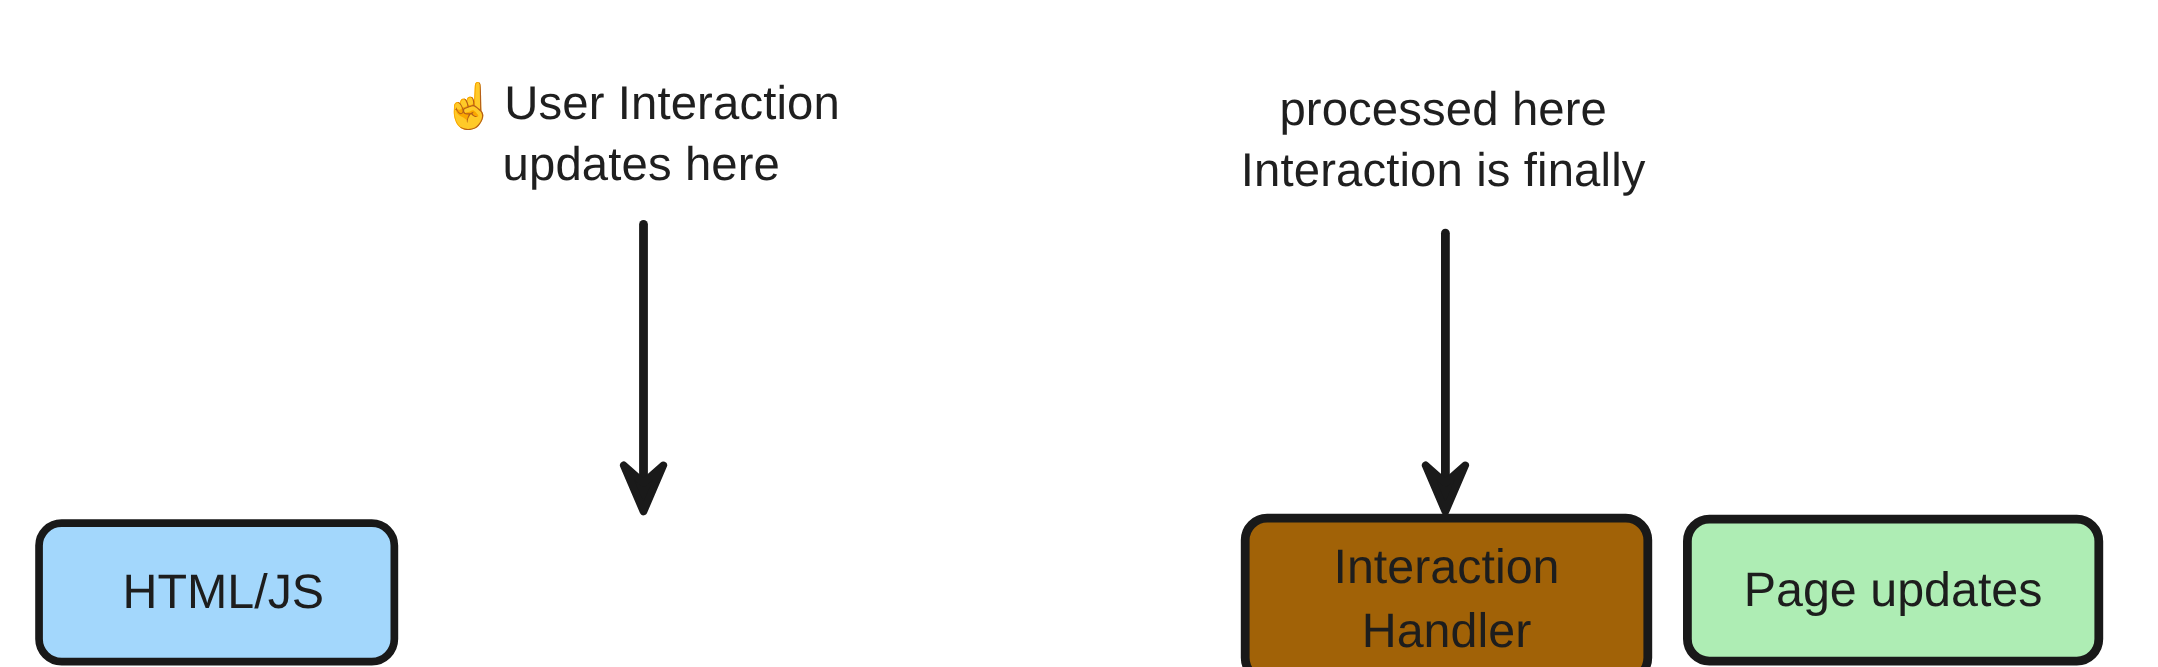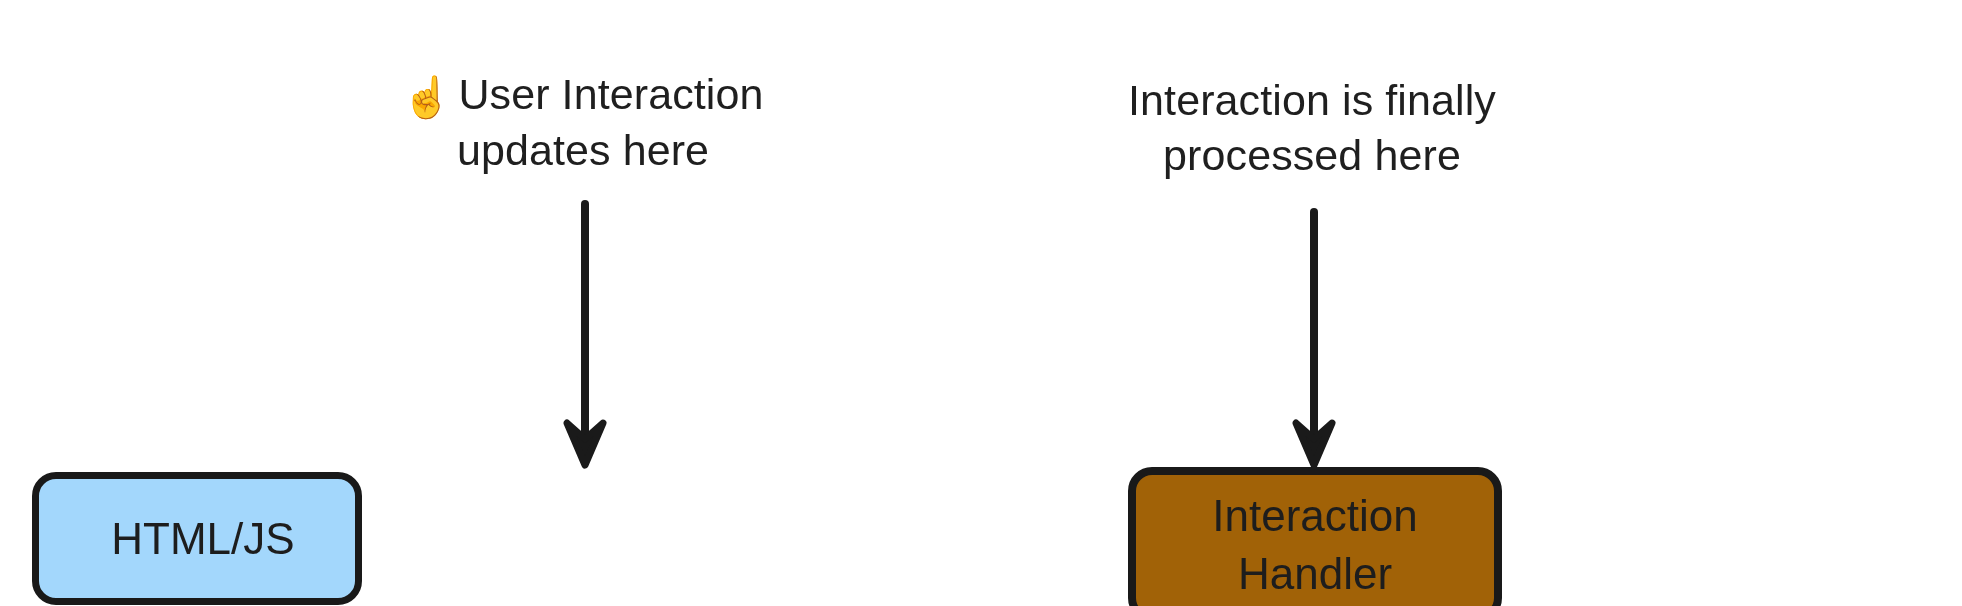--- a/index.html
+++ b/index.html
@@ -99,22 +99,22 @@
     <span class="ann-line"><span class="emoji">☝️</span><span>User Interaction</span></span>
     <span class="ann-line">updates here</span>
   </div>
 
   <svg class="arrow" id="arrow-left" style="left:545px; top:160px; width:80px; height:270px;" viewBox="0 0 80 270" xmlns="http://www.w3.org/2000/svg">
     <line x1="40" y1="5" x2="40" y2="236" stroke="#1a1a1a" stroke-width="8" stroke-linecap="round"></line>
     <path d="M 22 224 L 40 266 L 58 224 L 40 240 Z" fill="#1a1a1a" stroke="#1a1a1a" stroke-width="7" stroke-linejoin="round"></path>
   </svg>
 
   <div class="annotation" id="ann-interaction-processed" style="left:1062px; top:34px; width:500px;">
+    <span class="ann-line">processed here</span>
     <span class="ann-line">Interaction is finally</span>
-    <span class="ann-line">processed here</span>
   </div>
 
   <svg class="arrow" id="arrow-right" style="left:1274px; top:168px; width:80px; height:262px;" viewBox="0 0 80 262" xmlns="http://www.w3.org/2000/svg">
     <line x1="40" y1="5" x2="40" y2="228" stroke="#1a1a1a" stroke-width="8" stroke-linecap="round"></line>
     <path d="M 22 216 L 40 258 L 58 216 L 40 232 Z" fill="#1a1a1a" stroke="#1a1a1a" stroke-width="7" stroke-linejoin="round"></path>
   </svg>
 
   <div class="node" id="node-html-js">
     <span class="node-label">
       <span class="lbl-line">HTML/JS</span>
@@ -122,14 +122,19 @@
   </div>
 
 
   <div class="node" id="node-interaction-handler">
     <span class="node-label">
       <span class="lbl-line">Interaction</span>
       <span class="lbl-line">Handler</span>
     </span>
   </div>
 
+  <div class="node" id="node-page-updates">
+    <span class="node-label">
+      <span class="lbl-line">Page updates</span>
+    </span>
+  </div>
 
 </div>
 
 </body></html>

